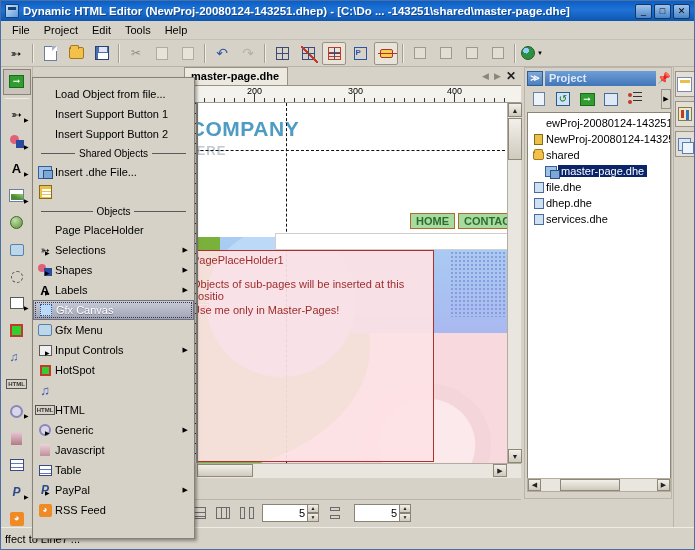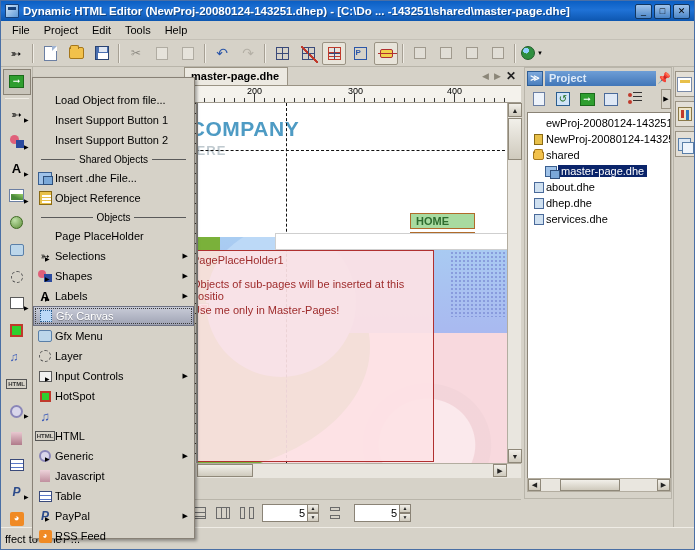--- a/index.html
+++ b/index.html
@@ -141,21 +141,21 @@
   }
   .wp-title {
     position: absolute; left: 8px; top: 8px;
     font-family: "Liberation Sans", sans-serif;
     font-size: 21px; font-weight: bold; color: #4e9bc4; letter-spacing: .5px;
   }
   .wp-slogan {
     position: absolute; left: 10px; top: 34px;
     font-size: 13px; font-weight: bold; color: #bfc9cf; letter-spacing: 1px;
   }
-  .wp-nav { position: absolute; left: 300px; top: 110px; display: flex; gap: 3px; flex-direction: column; }
+  .wp-nav { position: absolute; left: 300px; top: 110px; display: flex; gap: 3px; }
   .wp-navitem {
     background: #a8dba0; border: 1px solid #b06b2a;
     color: #2f6d2f; font-size: 11px; font-weight: bold;
     padding: 1px 5px; position: relative;
   }
   .wp-body {
     position: absolute; left: 0; top: 134px; width: 400px; height: 266px;
     background: #f8d9de;
     overflow: hidden;
   }
@@ -322,21 +322,21 @@
     background: #d6d2c8; border-top: 1px solid #efece5;
     display: flex; align-items: center; padding-left: 4px;
     font-size: 11px; color: #000;
   }
 
   
   #popup {
     position: absolute; left: 31px; top: 76px; width: 163px; height: 462px;
     background: #d6d2c8; border: 1px solid #888176;
     box-shadow: 2px 2px 3px rgba(0,0,0,.35);
-    padding: 12px 0;
+    padding: 6px 0;
     z-index: 50;
   }
   .pmi {
     height: 20px; display: flex; align-items: center; font-size: 11px;
     color: #000; padding-left: 2px; position: relative;
   }
   .pmi .pico { width: 20px; flex: 0 0 20px; display:flex; align-items:center;
                justify-content:center; }
   .pmi .plabel { flex: 1; white-space: nowrap; }
   .pmi .psub { font-size: 7px; padding-right: 6px; color:#000; }
@@ -744,21 +744,21 @@
       <div class="tnode indent2 sel">
         <span class="tico">
           <span class="ic ic-dhe" style="width:12px;height:11px;"></span>
         </span>
         <span class="tlabel">master-page.dhe</span>
       </div>
       <div class="tnode indent1">
         <span class="tico">
           <span class="ic" style="width:10px;height:11px;background:#cfe0f0;border:1px solid #4a6a9a;"></span>
         </span>
-        <span class="tlabel">about.dhe</span>
+        <span class="tlabel">file.dhe</span>
       </div>
       <div class="tnode indent1">
         <span class="tico">
           <span class="ic" style="width:10px;height:11px;background:#cfe0f0;border:1px solid #4a6a9a;"></span>
         </span>
         <span class="tlabel">dhep.dhe</span>
       </div>
       <div class="tnode indent1">
         <span class="tico">
           <span class="ic" style="width:10px;height:11px;background:#cfe0f0;border:1px solid #4a6a9a;"></span>
@@ -811,21 +811,20 @@
     <div class="pmi">
       <span class="pico">
         <span class="ic ic-dhe"></span>
       </span>
       <span class="plabel">Insert .dhe File...</span>
     </div>
     <div class="pmi">
       <span class="pico">
         <span class="ic ic-objref"></span>
       </span>
-      <span class="plabel">Object Reference</span>
     </div>
     <div class="psep">
       <span class="ln"></span>
       <span>Objects</span>
       <span class="ln"></span>
     </div>
     <div class="pmi">
       <span class="pico"></span>
       <span class="plabel">Page PlaceHolder</span>
     </div>
@@ -859,26 +858,20 @@
       <span class="plabel">Gfx Canvas</span>
     </div>
     <div class="pmi">
       <span class="pico">
         <span class="ic ic-gfxmenu"></span>
       </span>
       <span class="plabel">Gfx Menu</span>
     </div>
     <div class="pmi">
       <span class="pico">
-        <span class="ic ic-layer"></span>
-      </span>
-      <span class="plabel">Layer</span>
-    </div>
-    <div class="pmi">
-      <span class="pico">
         <span class="ic" style="width:13px;height:11px;background:#f0f0f0;border:1px solid #5a5a5a;"></span>
       </span>
       <span class="parrow">▶</span>
       <span class="plabel">Input Controls</span>
       <span class="psub">▶</span>
     </div>
     <div class="pmi">
       <span class="pico">
         <span class="ic ic-hot" style="width:11px;height:11px;"></span>
       </span>

